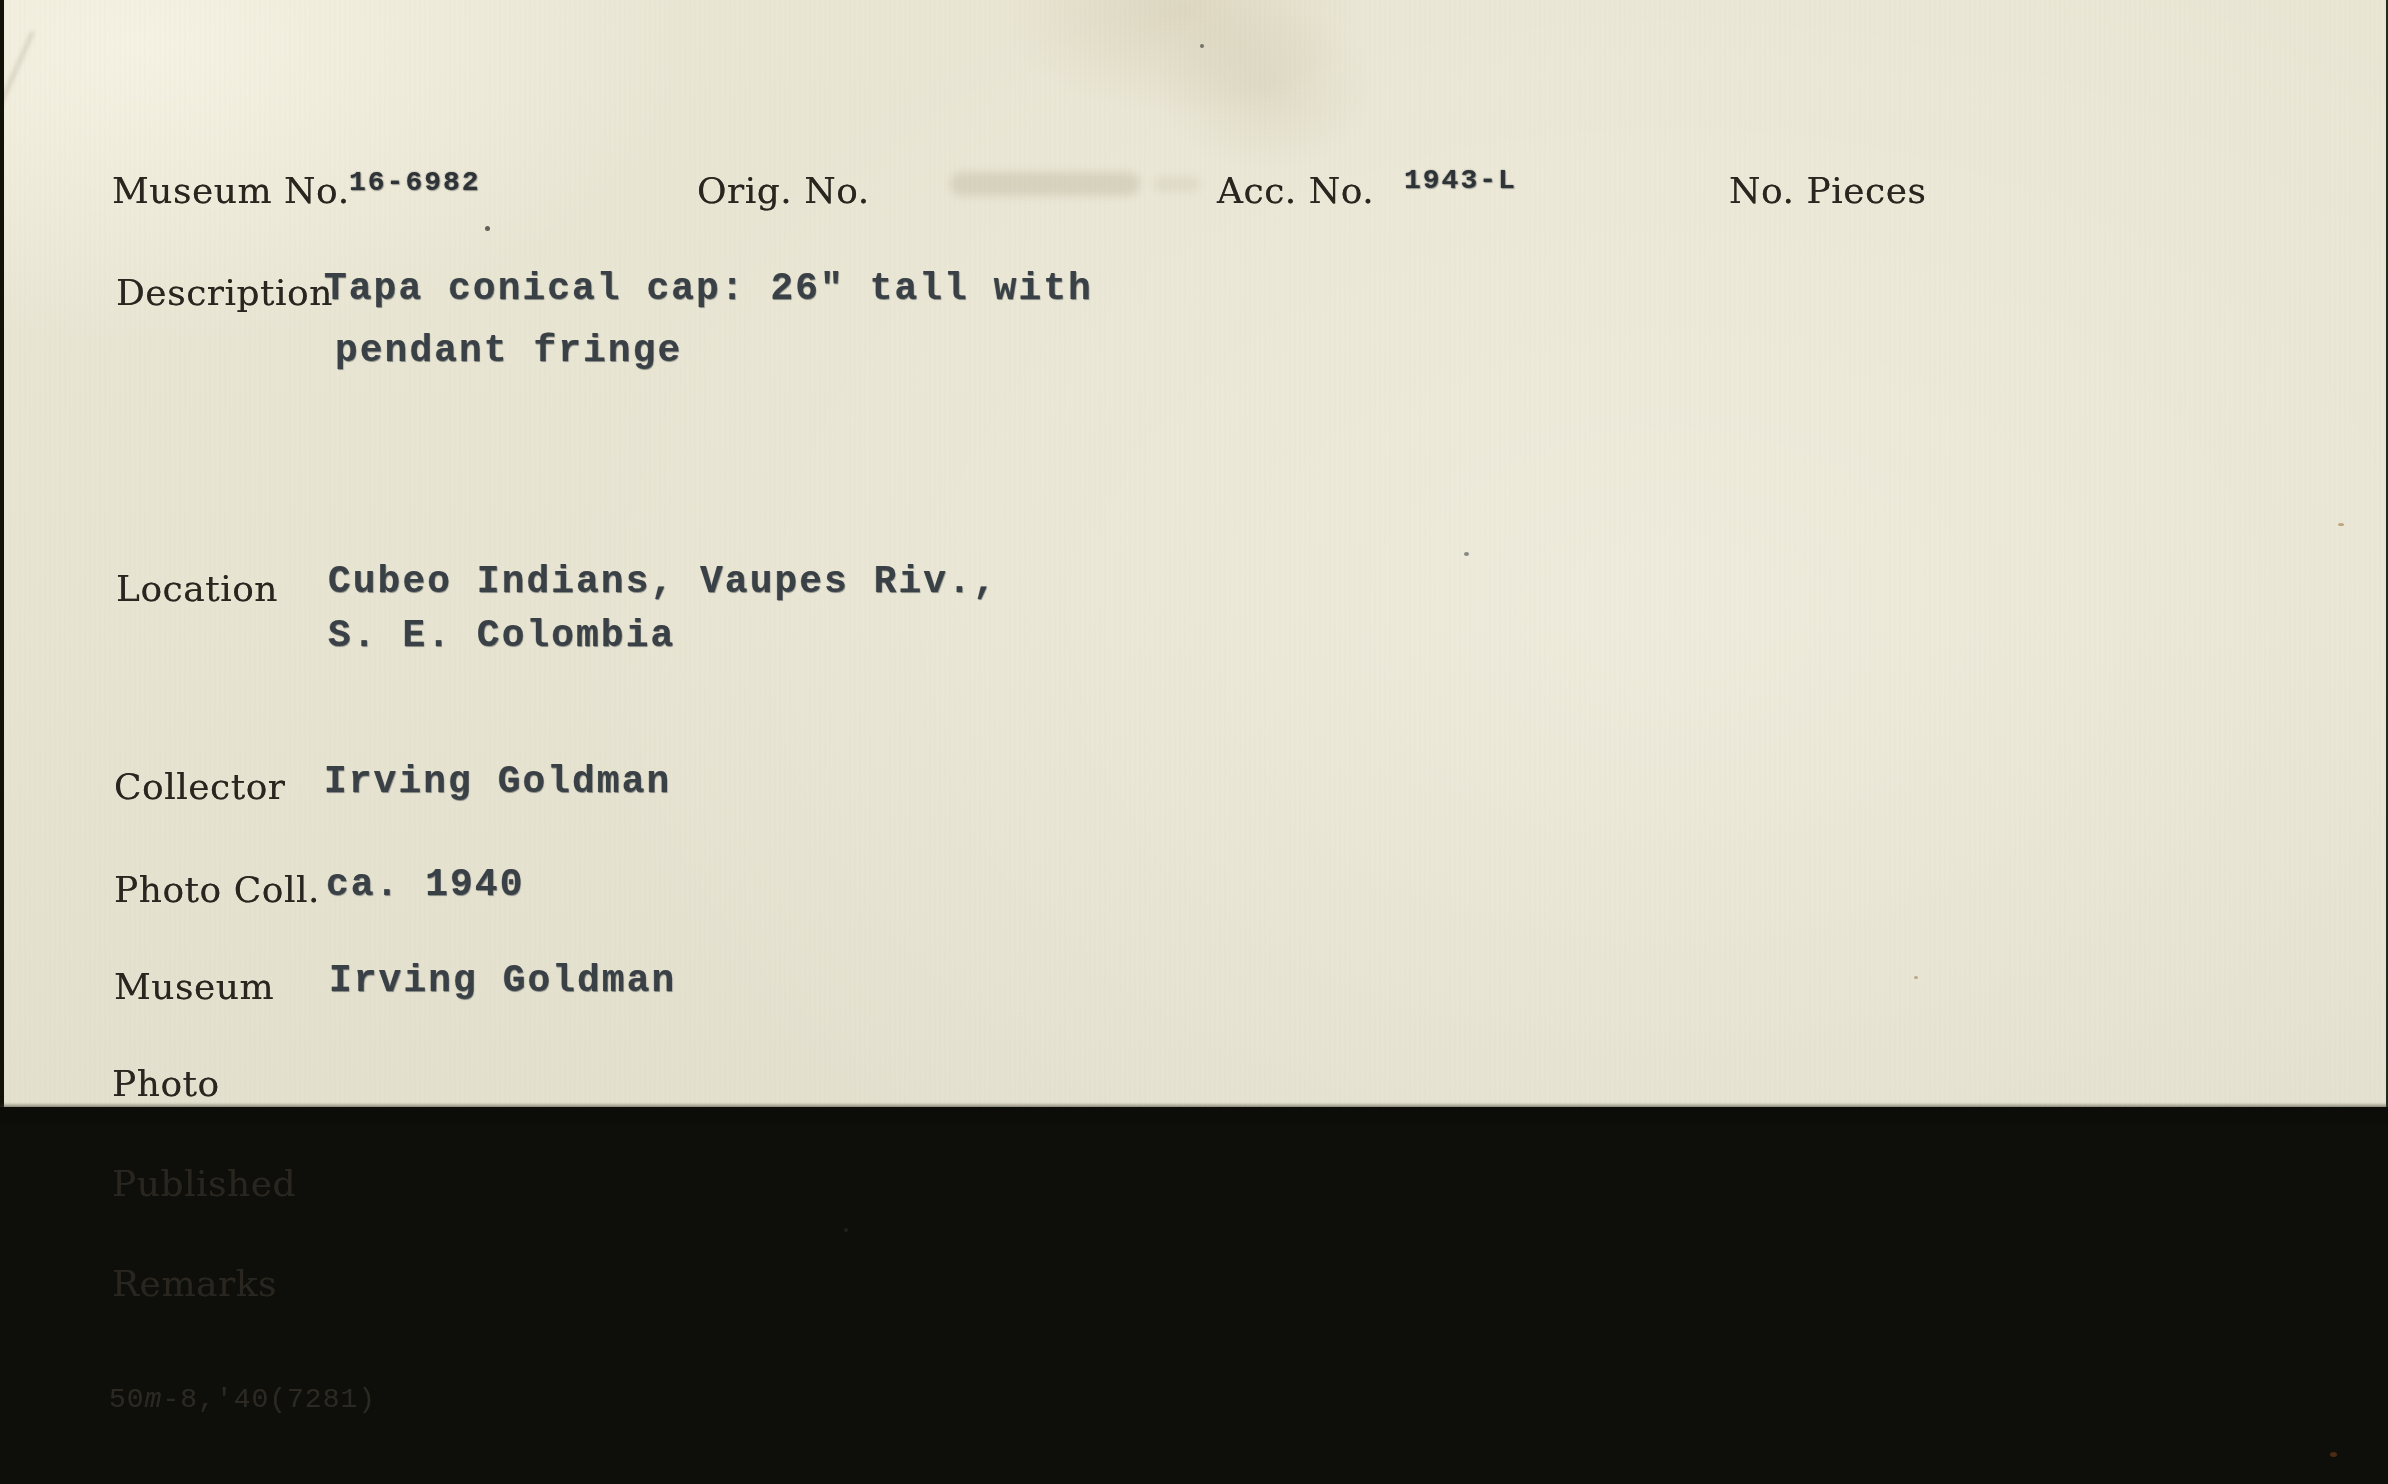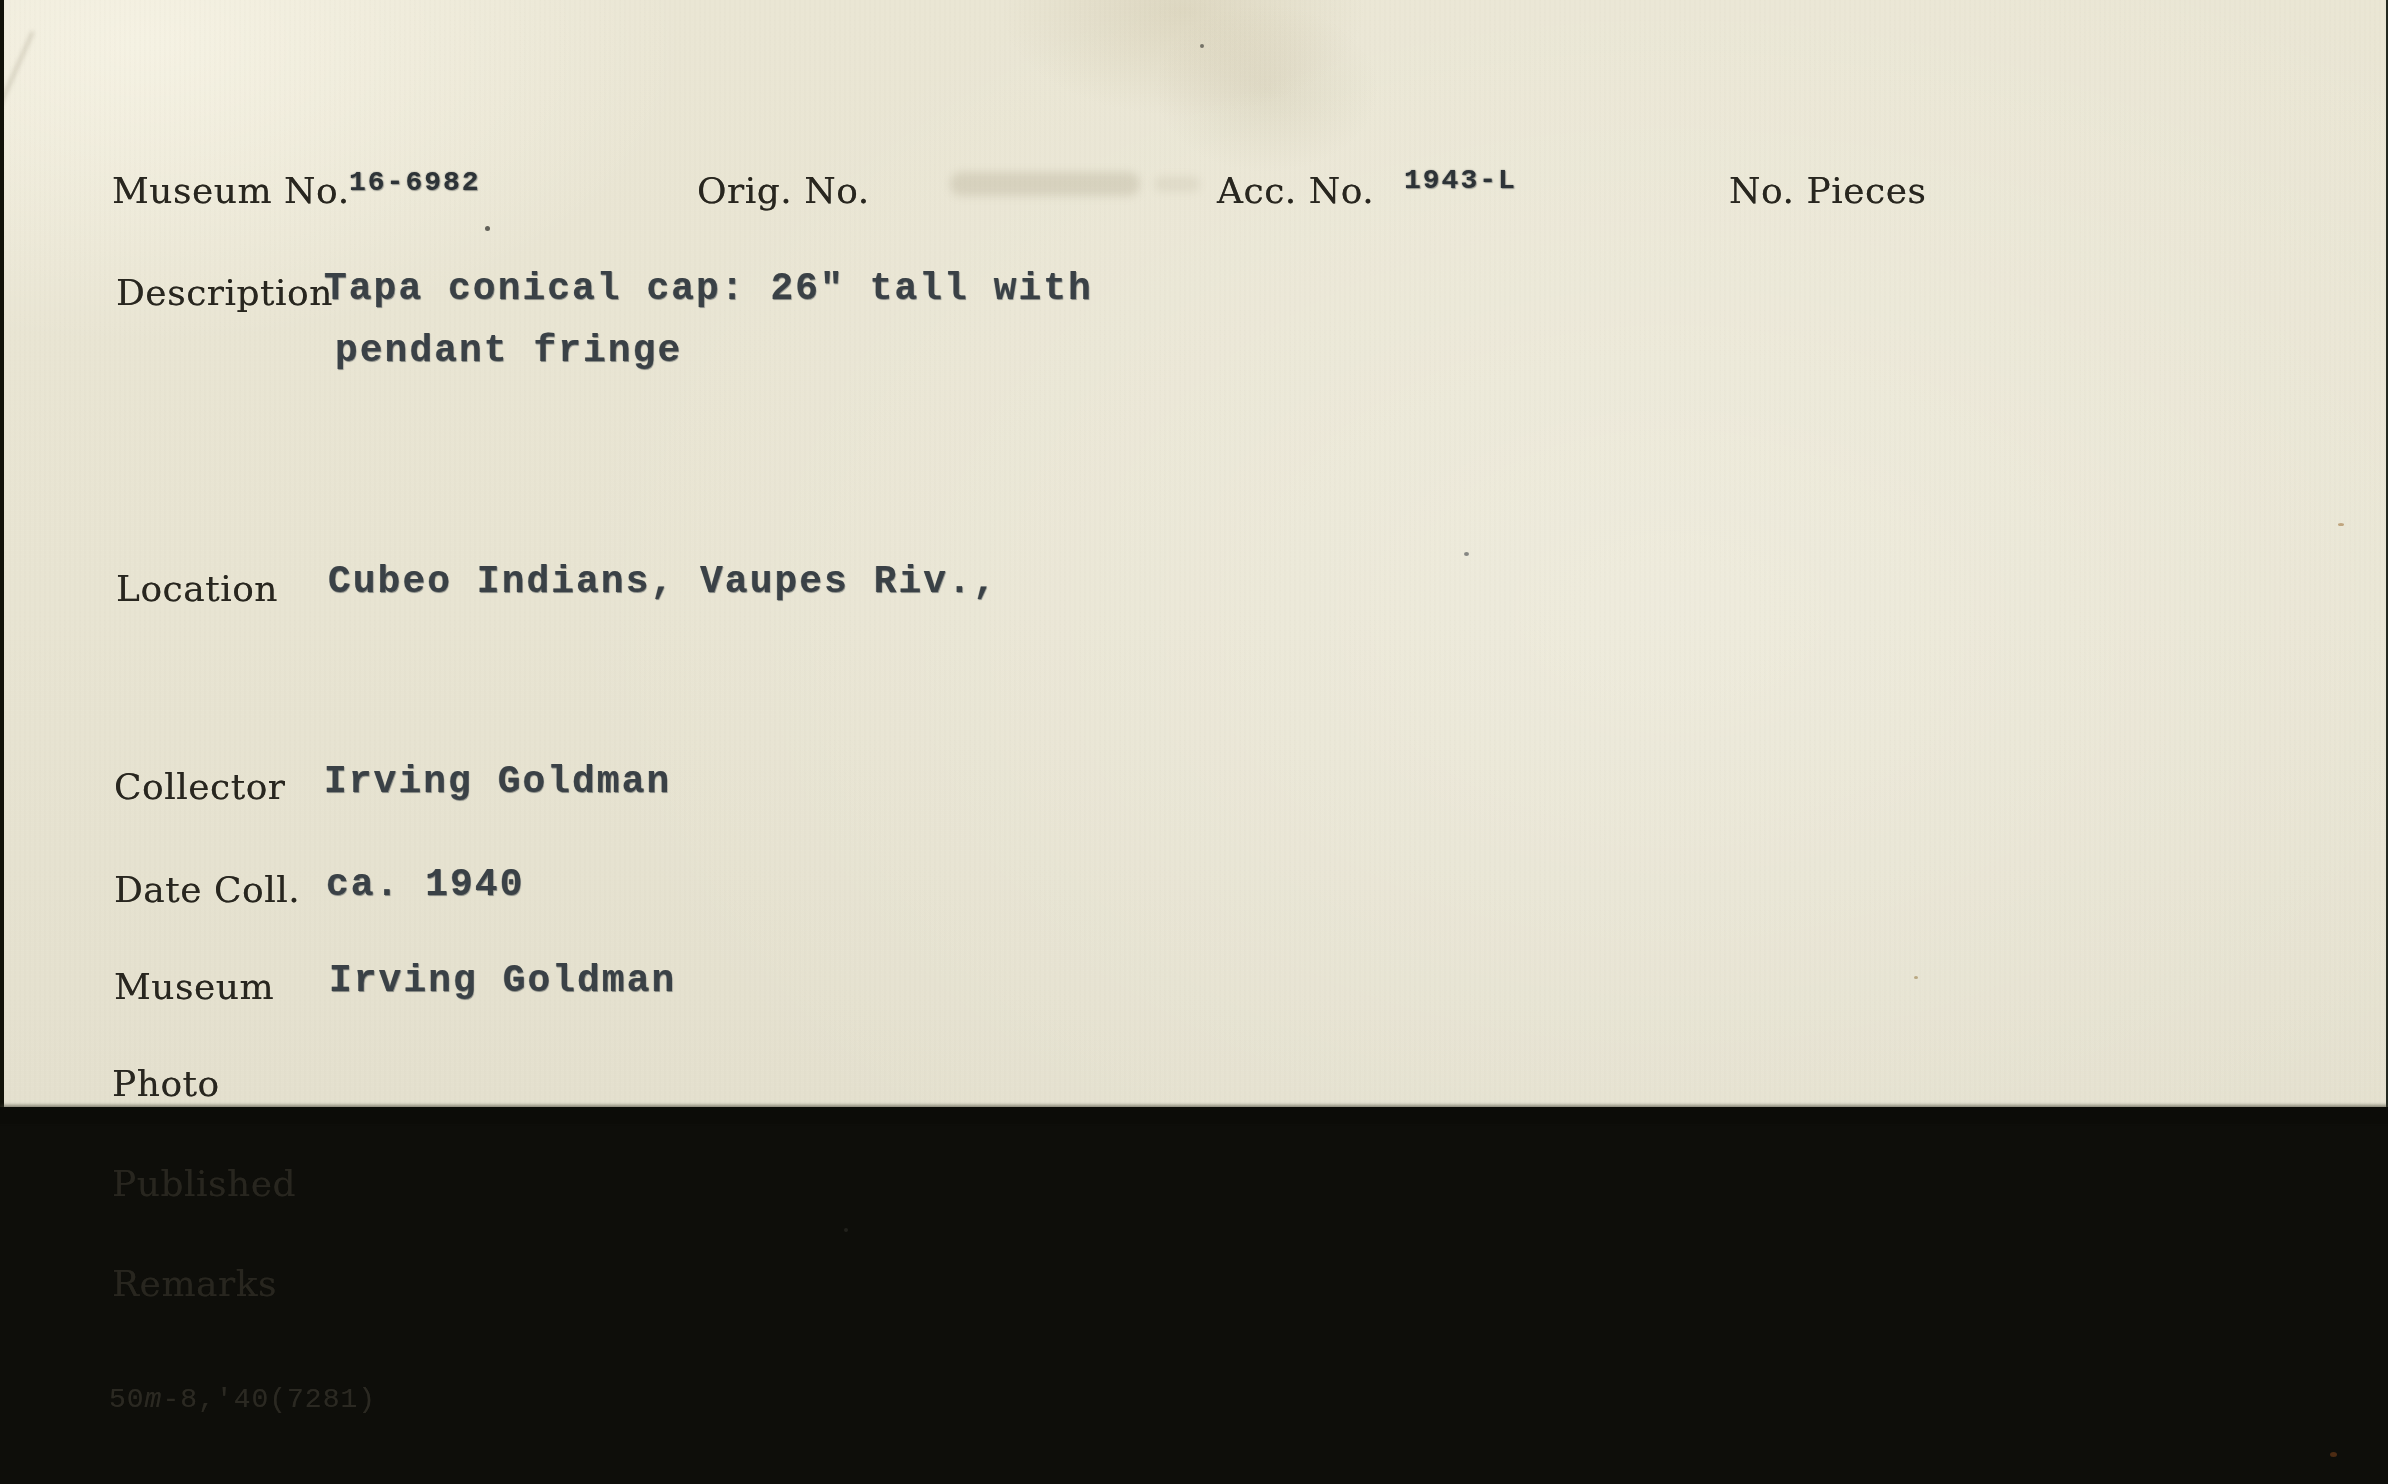--- a/index.html
+++ b/index.html
@@ -128,25 +128,26 @@
     <div class="typed stamp" style="left:1400px; top:166px;">1943-L</div>
 
     <div class="label" style="left:1725px; top:170px;">No. Pieces</div>
 
     <div class="label" style="left:112px; top:272px;">Description</div>
     <div class="typed" style="left:320px; top:268px;">Tapa conical cap: 26" tall with</div>
     <div class="typed" style="left:331px; top:330px;font-family:Liberation Mono, monospace;">pendant fringe</div>
 
     <div class="label" style="left:112px; top:568px;">Location</div>
     <div class="typed" style="left:324px; top:561px;">Cubeo Indians, Vaupes Riv.,</div>
+    <div class="typed" style="left:324px; top:615px;">S. E. Colombia</div>
 
     <div class="label" style="left:110px; top:766px;">Collector</div>
     <div class="typed" style="left:320px; top:761px;">Irving Goldman</div>
 
-    <div class="label" style="left:110px; top:869px;">Date Coll.</div>
+    <div class="label" style="left:110px; top:869px;">Photo Coll.</div>
     <div class="typed" style="left:322px; top:864px;">ca. 1940</div>
 
     <div class="label" style="left:110px; top:966px;">Museum</div>
     <div class="typed" style="left:325px; top:960px;">Irving Goldman</div>
 
     <div class="label" style="left:108px; top:1063px;">Photo</div>
     <div class="label" style="left:108px; top:1163px;">Published</div>
     <div class="label" style="left:108px; top:1263px;">Remarks</div>
 
     <div class="footer-code" style="left:105px; top:1384px;">

